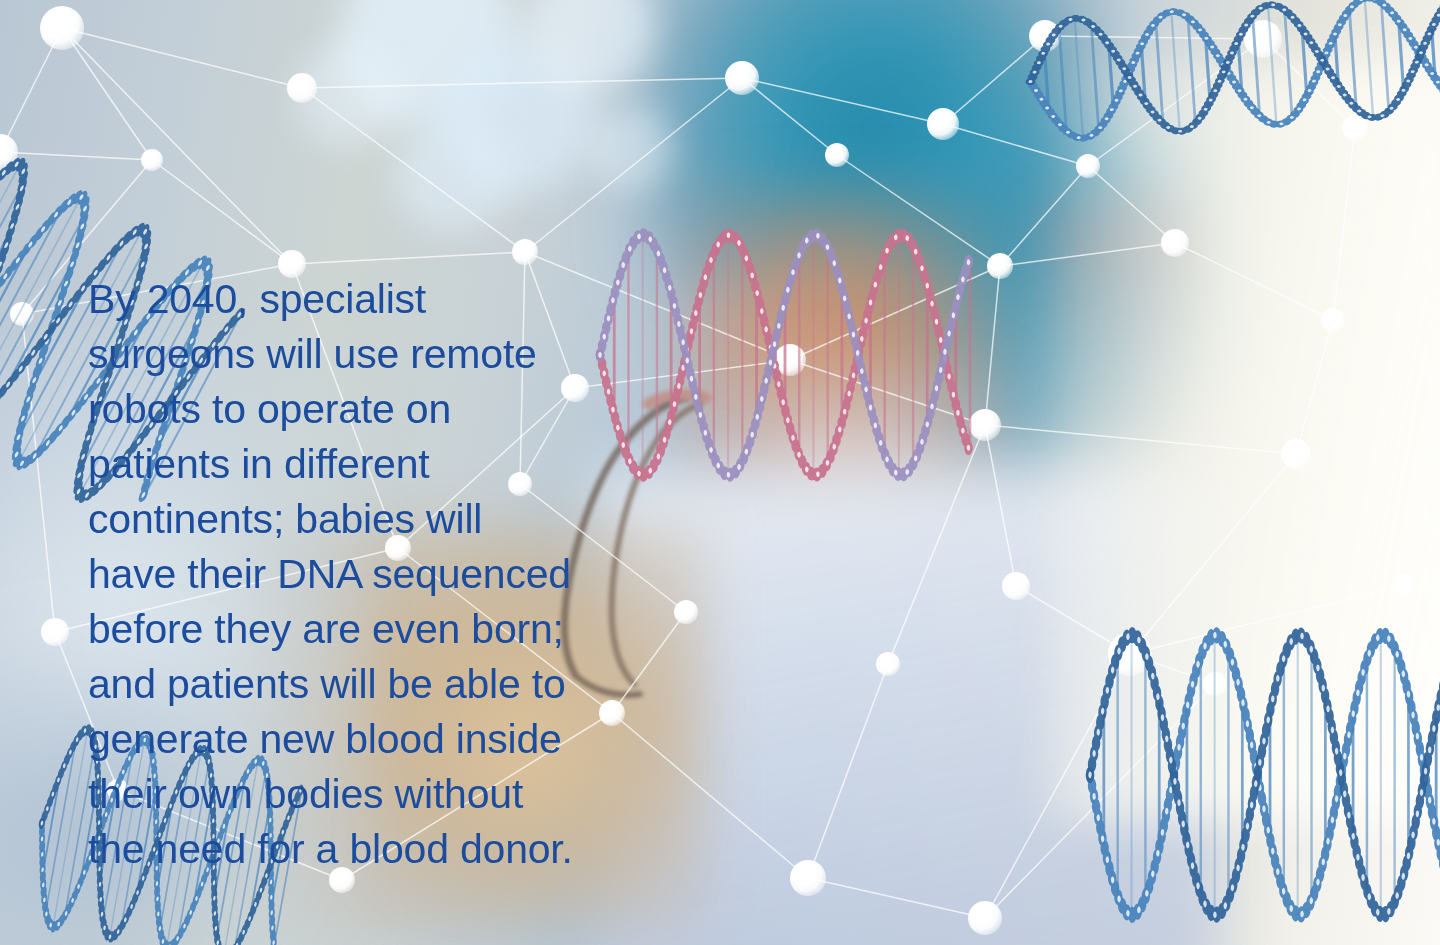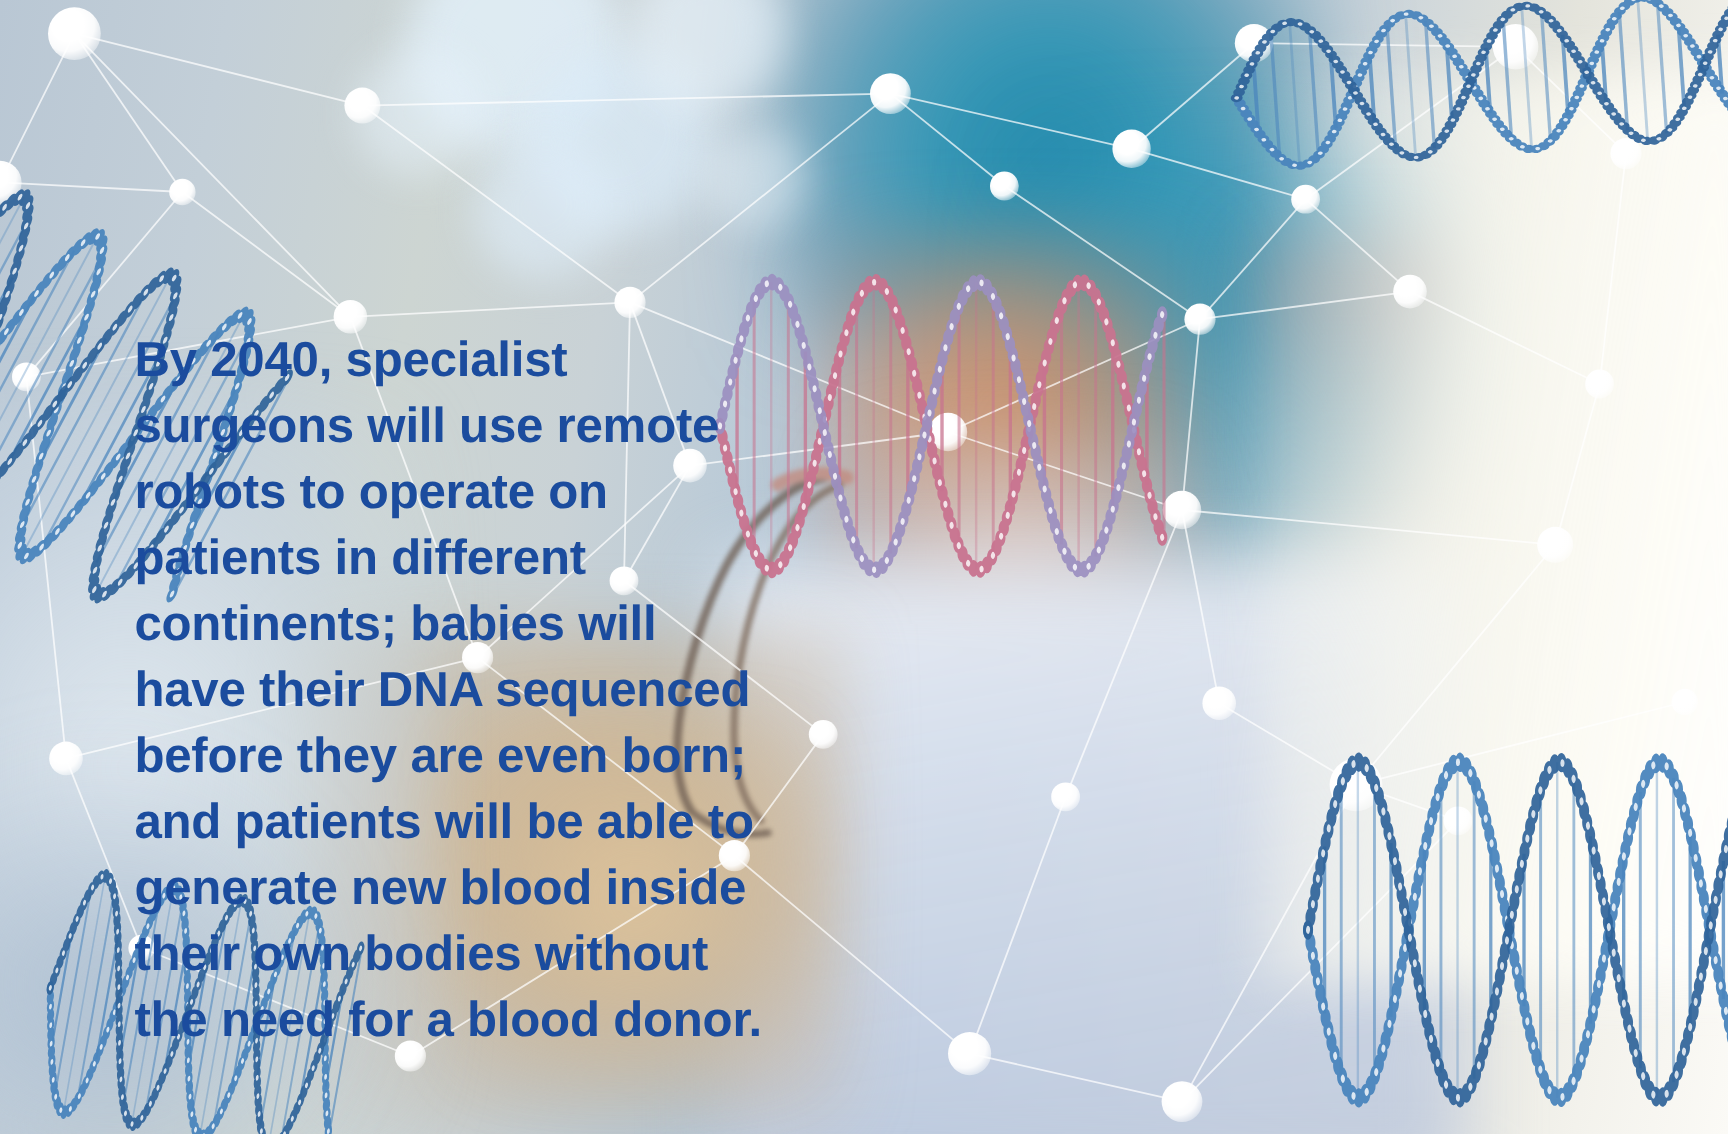--- a/index.html
+++ b/index.html
@@ -99,25 +99,24 @@
       #ffffff 0%, #ffffff 34%, rgba(255,255,255,.92) 55%,
       rgba(255,255,255,.42) 76%, rgba(255,255,255,0) 100%);
     transform:translate(-50%,-50%);}
 
   
   .dna{position:absolute;}
 
   
   #quote{
     position:absolute;left:88px;top:272px;width:560px;
-    font-size:41px;line-height:55px;font-weight:700;
+    font-size:41px;line-height:55px;font-weight:400;
     letter-spacing:-.2px;
     color:#1B4C9E;
     white-space:pre-line;
-    margin-left:24px;
   }
 </style>
 </head>
 <body>
 
 <div id="stage">
 
   <div class="layer" id="bg-base"></div>
   <div id="bg-cap"></div>
   <div id="bg-cap2"></div>

